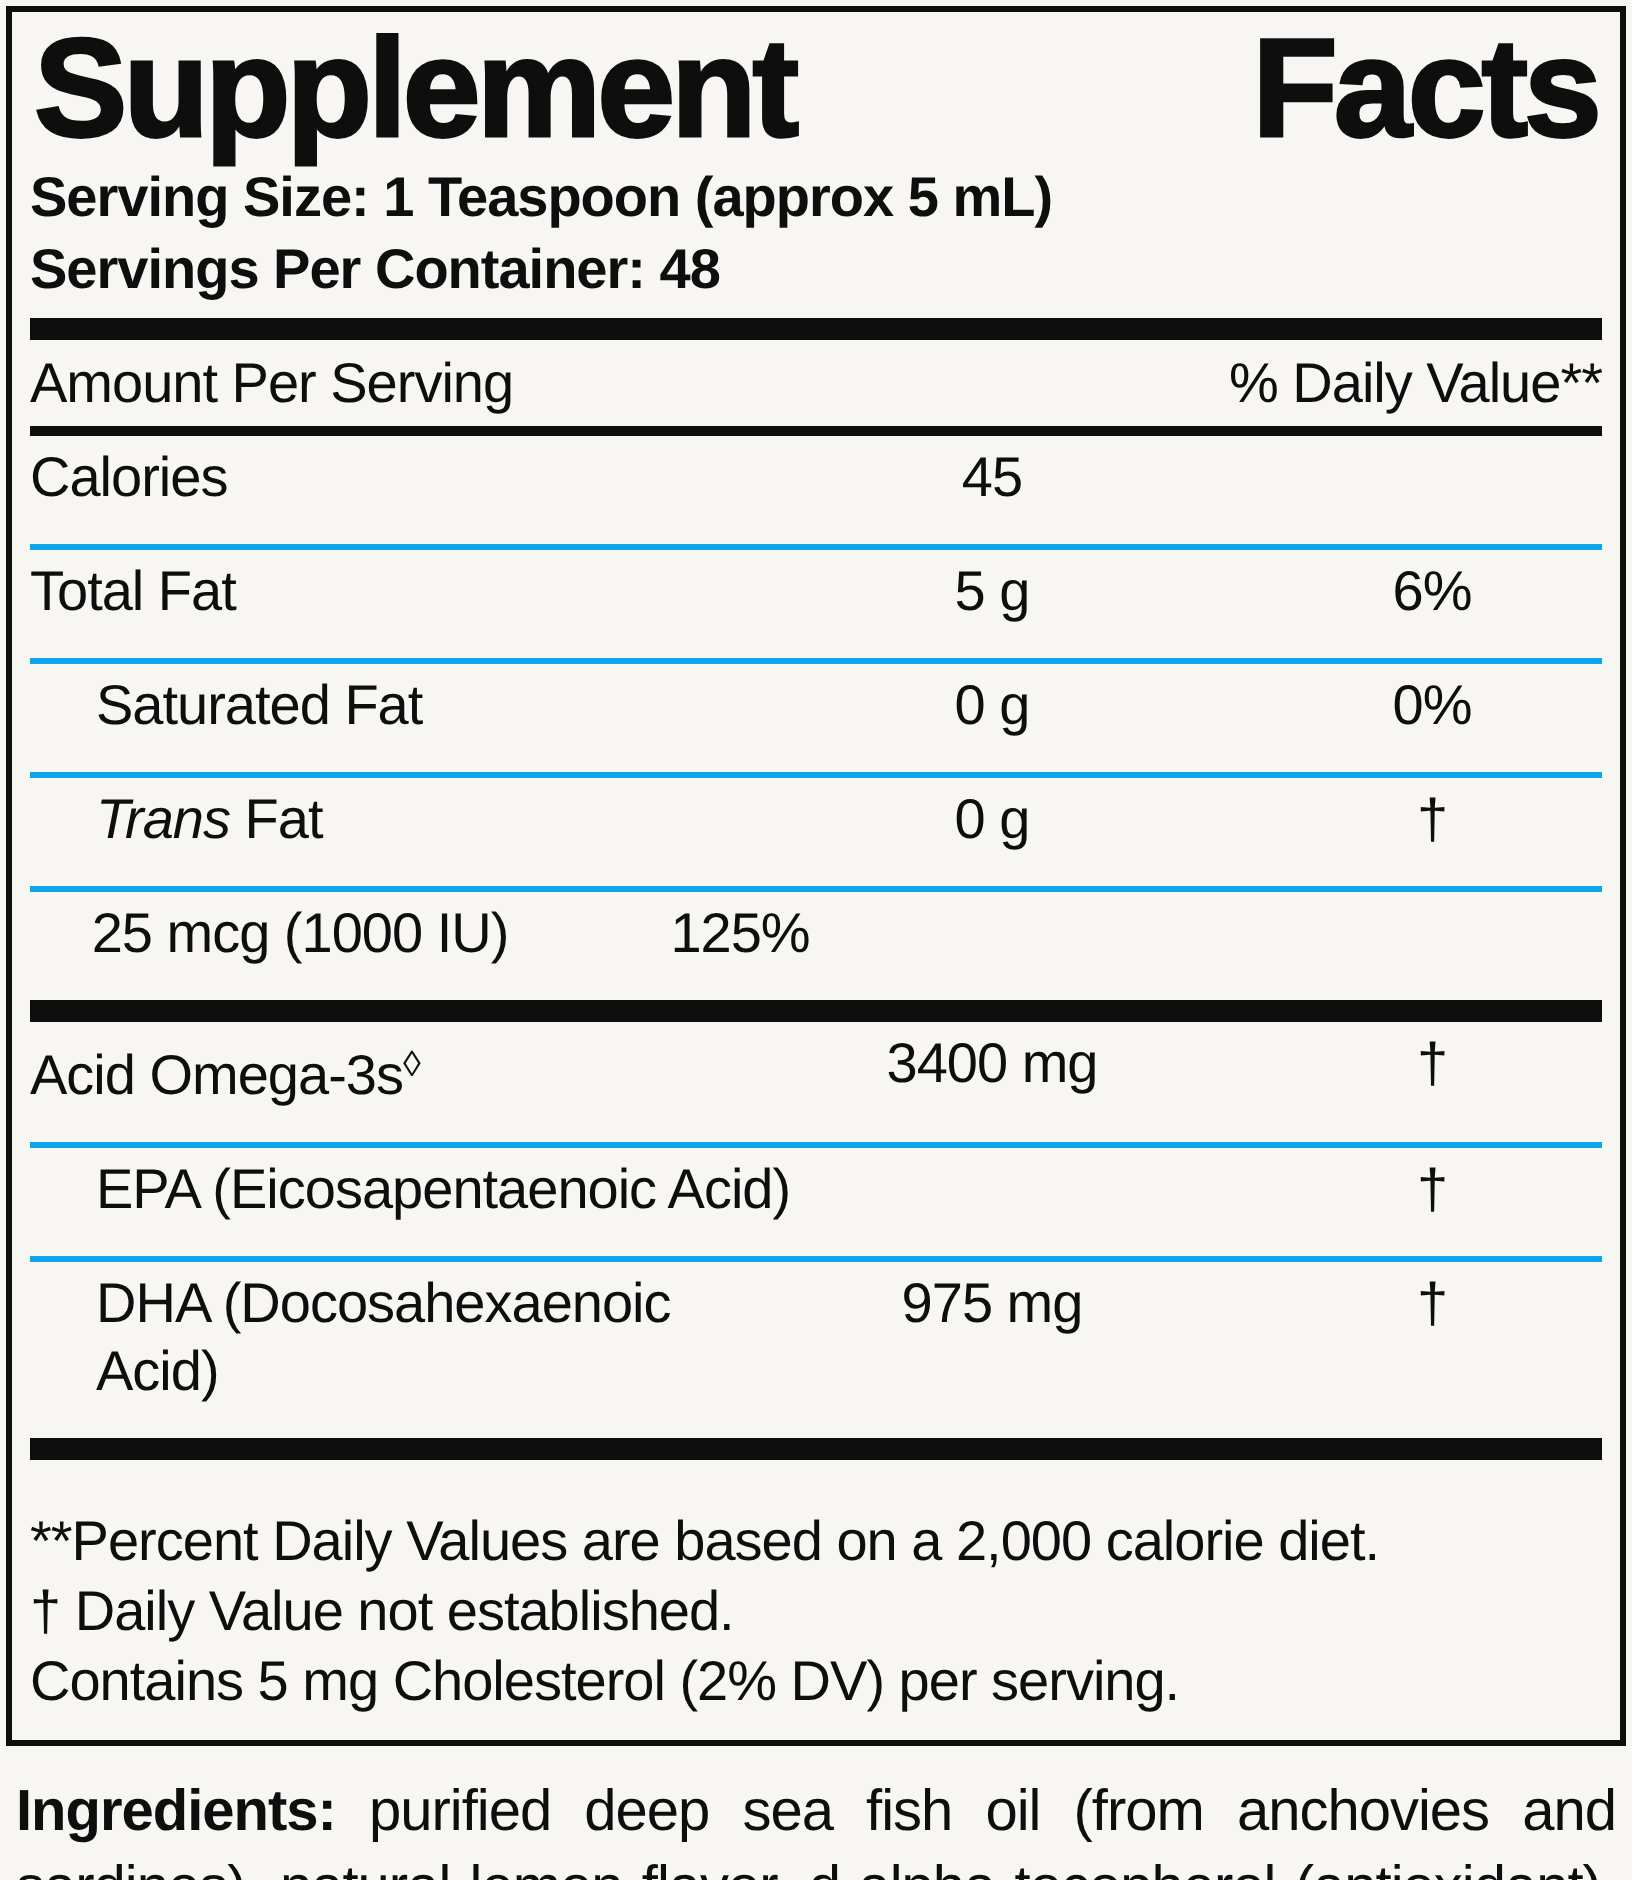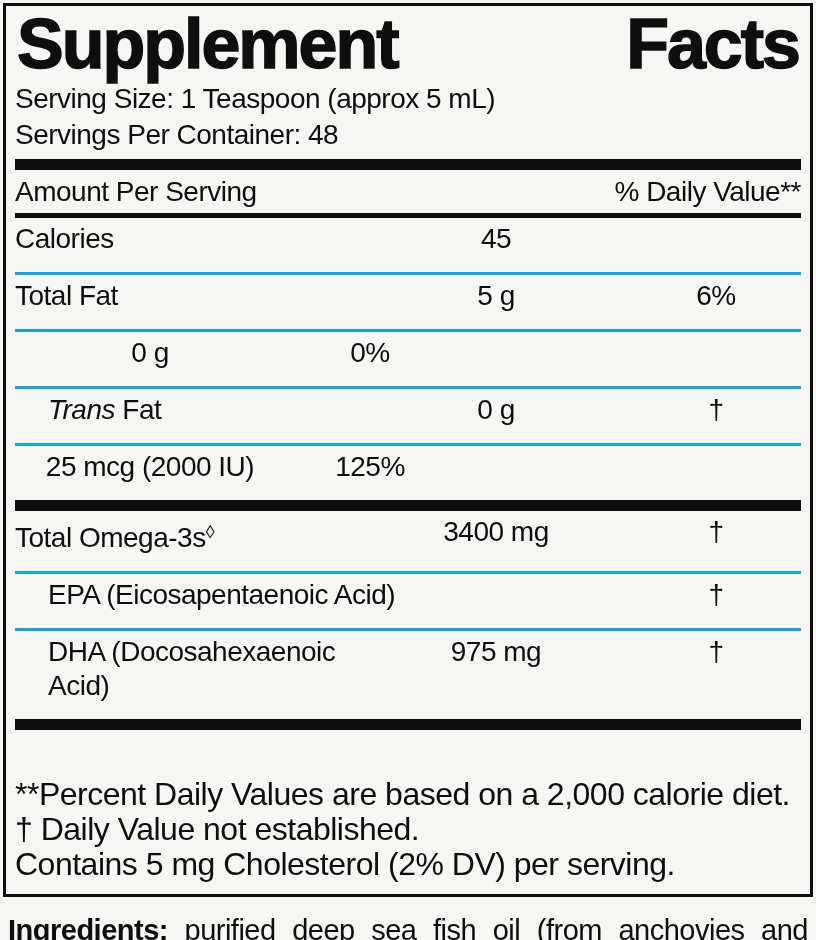--- a/index.html
+++ b/index.html
@@ -28,20 +28,21 @@
     letter-spacing: -2px;
     line-height: 1.04;
     padding: 0 2px;
   }
   .title span { -webkit-text-stroke: 1.5px #0e0e0e; }
 
   .serving-line {
     font-size: 28px;
     line-height: 36px;
     letter-spacing: -0.5px;
+    font-weight: bold;
   }
 
   .bar-thick { height: 11px; background: #0e0e0e; margin-top: 6px; }
   .rule-med  { height: 5px;  background: #0e0e0e; }
 
   .hdr-row {
     display: flex;
     justify-content: space-between;
     font-size: 28px;
     font-weight: normal;
@@ -61,24 +62,23 @@
   .row .name { flex: 1; text-align: left; }
   .row .amt  { width: 270px; text-align: center; }
   .row .dv   { width: 170px; text-align: center; }
   .indent .name { padding-left: 33px; }
   .name .line2 { display: block; padding-left: 22px; }
   .it { font-style: italic; }
   .sup { font-size: 18px; vertical-align: 9px; }
 
   .footnotes {
     padding: 23px 0 2px 0;
-    font-size: 32px;
+    font-size: 28px;
     line-height: 35px;
     letter-spacing: -0.5px;
-    margin-top: 24px;
   }
 
   .ingredients {
     margin: 14px 8px 0 8px;
     font-size: 29px;
     line-height: 38px;
     letter-spacing: -0.5px;
     text-align: justify;
   }
   .ingredients .ing-label { font-weight: bold; }
@@ -113,39 +113,40 @@
       <span class="dv"></span>
     </div>
 
     <div class="row">
       <span class="name">Total Fat</span>
       <span class="amt">5 g</span>
       <span class="dv">6%</span>
     </div>
 
     <div class="row indent">
+      <span class="name">Saturated Fat</span>
       <span class="amt">0 g</span>
       <span class="dv">0%</span>
     </div>
 
     <div class="row indent">
       <span class="name"><span class="it">Trans</span><span> Fat</span></span>
       <span class="amt">0 g</span>
       <span class="dv">†</span>
     </div>
 
     <div class="row">
-      <span class="amt">25 mcg (2000 IU)</span>
+      <span class="amt">25 mcg (1000 IU)</span>
       <span class="dv">125%</span>
     </div>
 
     <div class="bar-thick" style="margin-top:0;"></div>
 
     <div class="row">
-      <span class="name"><span>Total Omega-3s</span><span class="sup">◊</span></span>
+      <span class="name"><span>Acid Omega-3s</span><span class="sup">◊</span></span>
       <span class="amt">3400 mg</span>
       <span class="dv">†</span>
     </div>
 
     <div class="row indent">
       <span class="name">EPA (Eicosapentaenoic Acid)</span>
       <span class="dv">†</span>
     </div>
 
     <div class="row indent">

